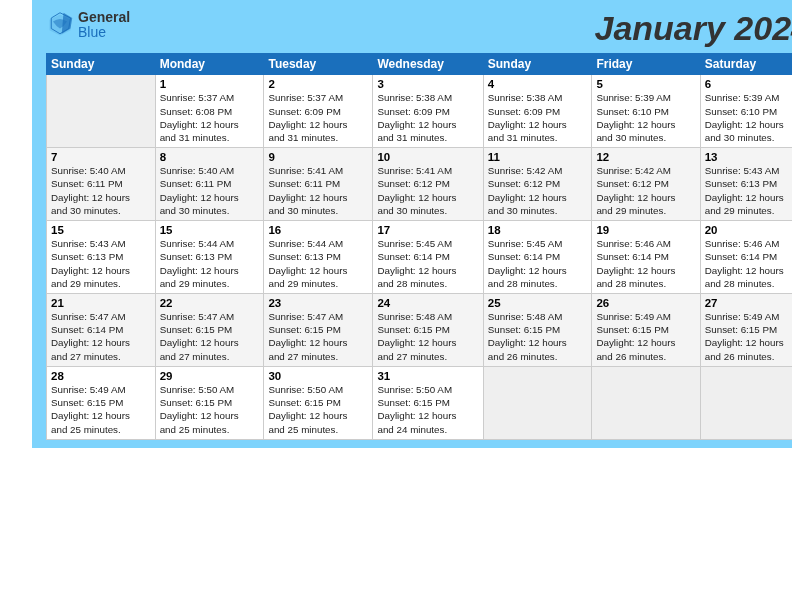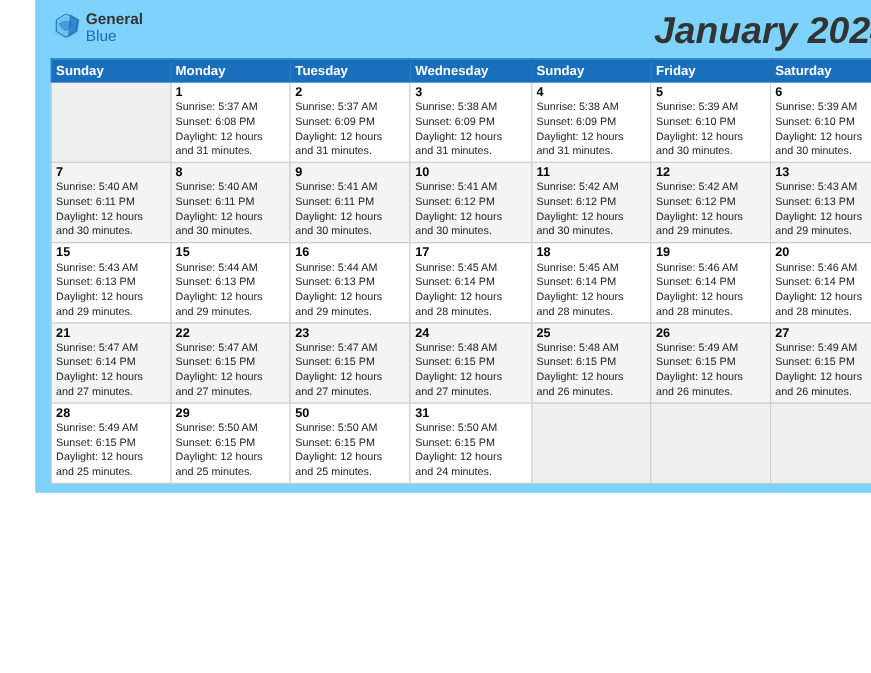--- a/index.html
+++ b/index.html
@@ -348,21 +348,21 @@
 and 25 minutes.</div>
           </td>
           <td>
             <span class="day-num">29</span>
             <div class="day-info" style="white-space: pre-line;">Sunrise: 5:50 AM
 Sunset: 6:15 PM
 Daylight: 12 hours
 and 25 minutes.</div>
           </td>
           <td>
-            <span class="day-num">50</span>
+            <span class="day-num">30</span>
             <div class="day-info" style="white-space: pre-line;">Sunrise: 5:50 AM
 Sunset: 6:15 PM
 Daylight: 12 hours
 and 25 minutes.</div>
           </td>
           <td>
             <span class="day-num">31</span>
             <div class="day-info" style="white-space: pre-line;">Sunrise: 5:50 AM
 Sunset: 6:15 PM
 Daylight: 12 hours

